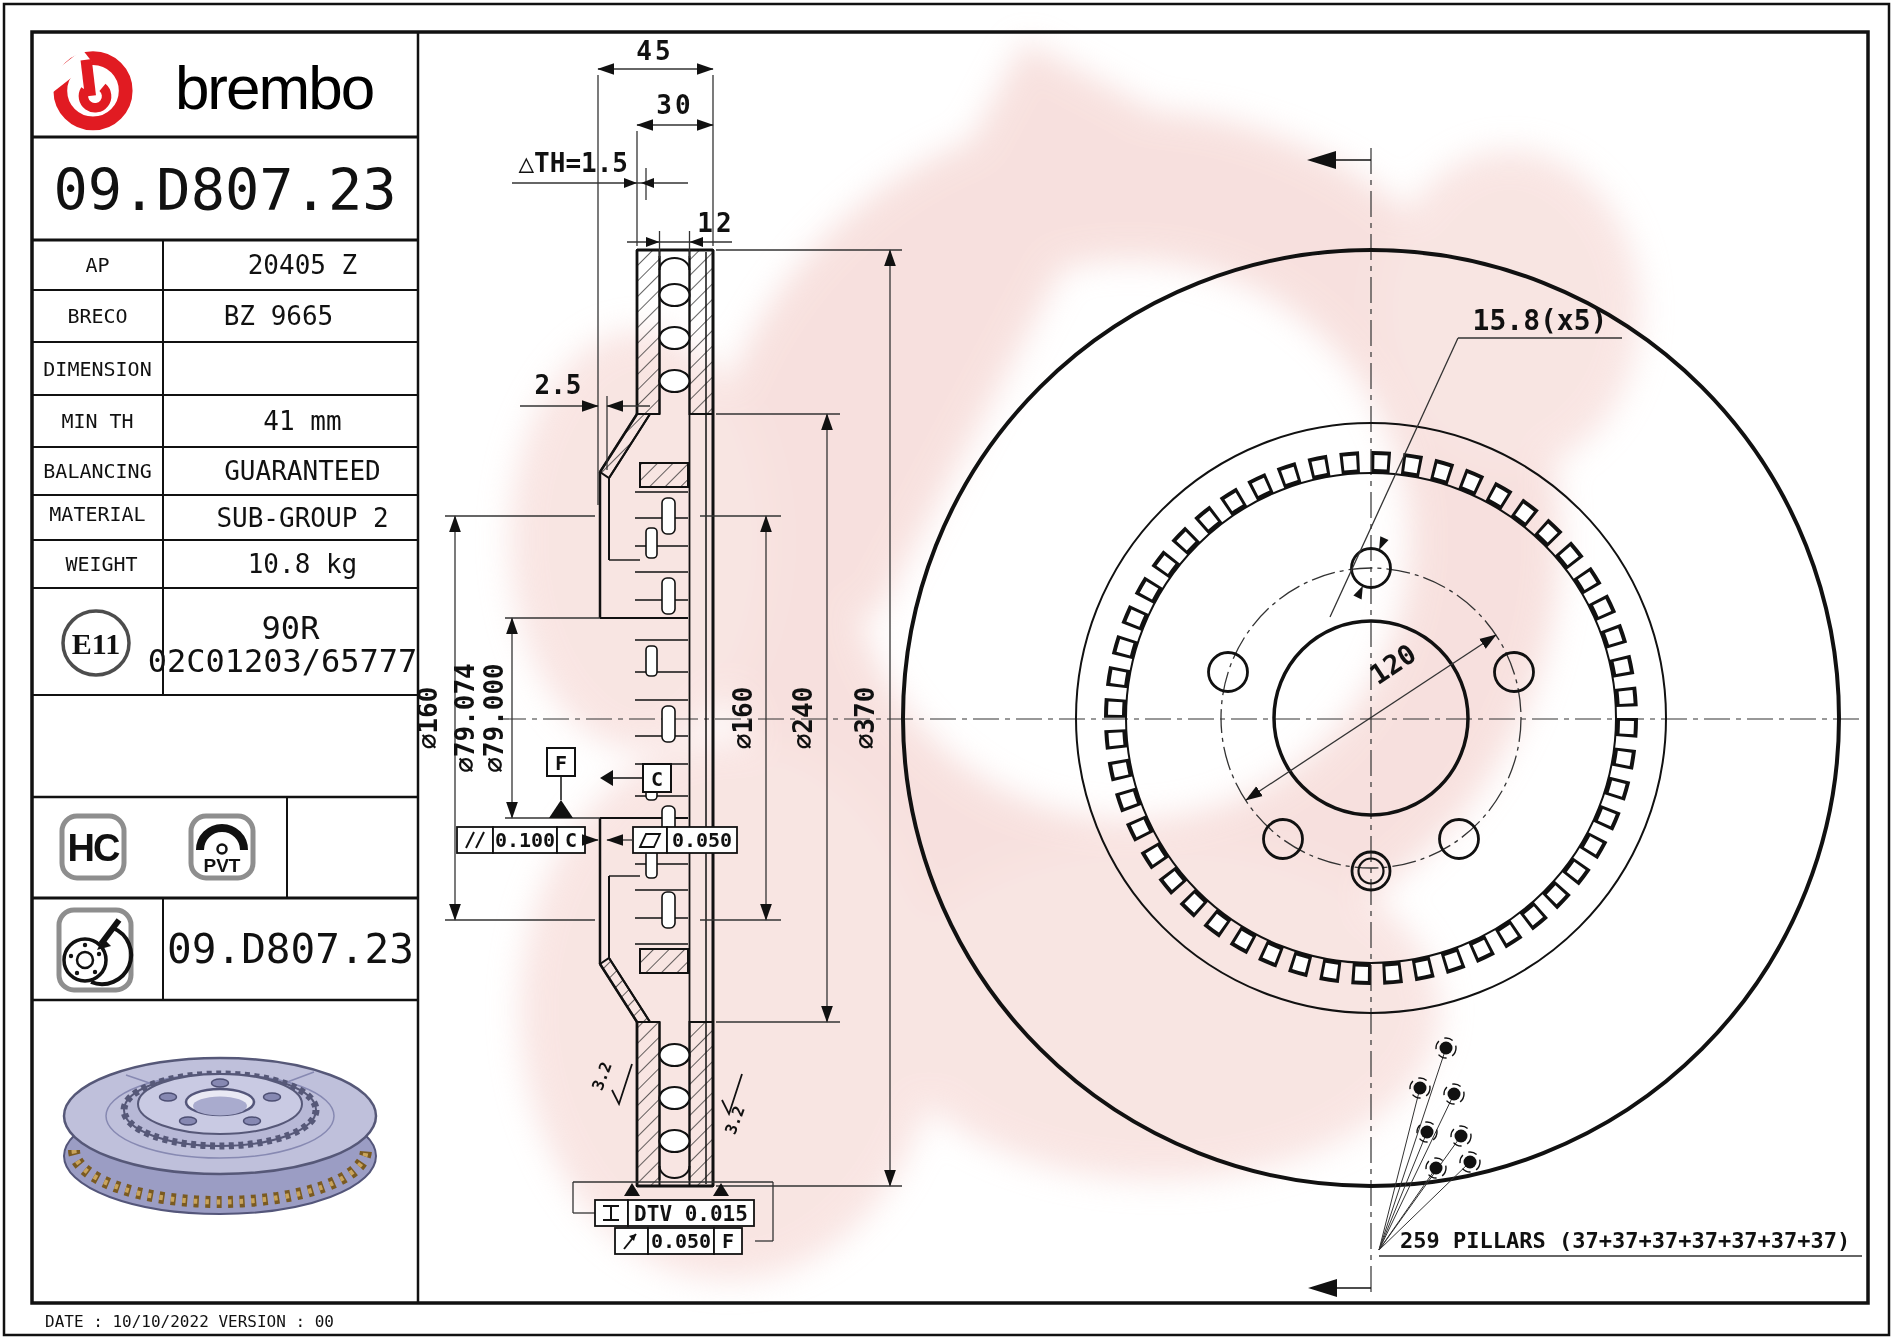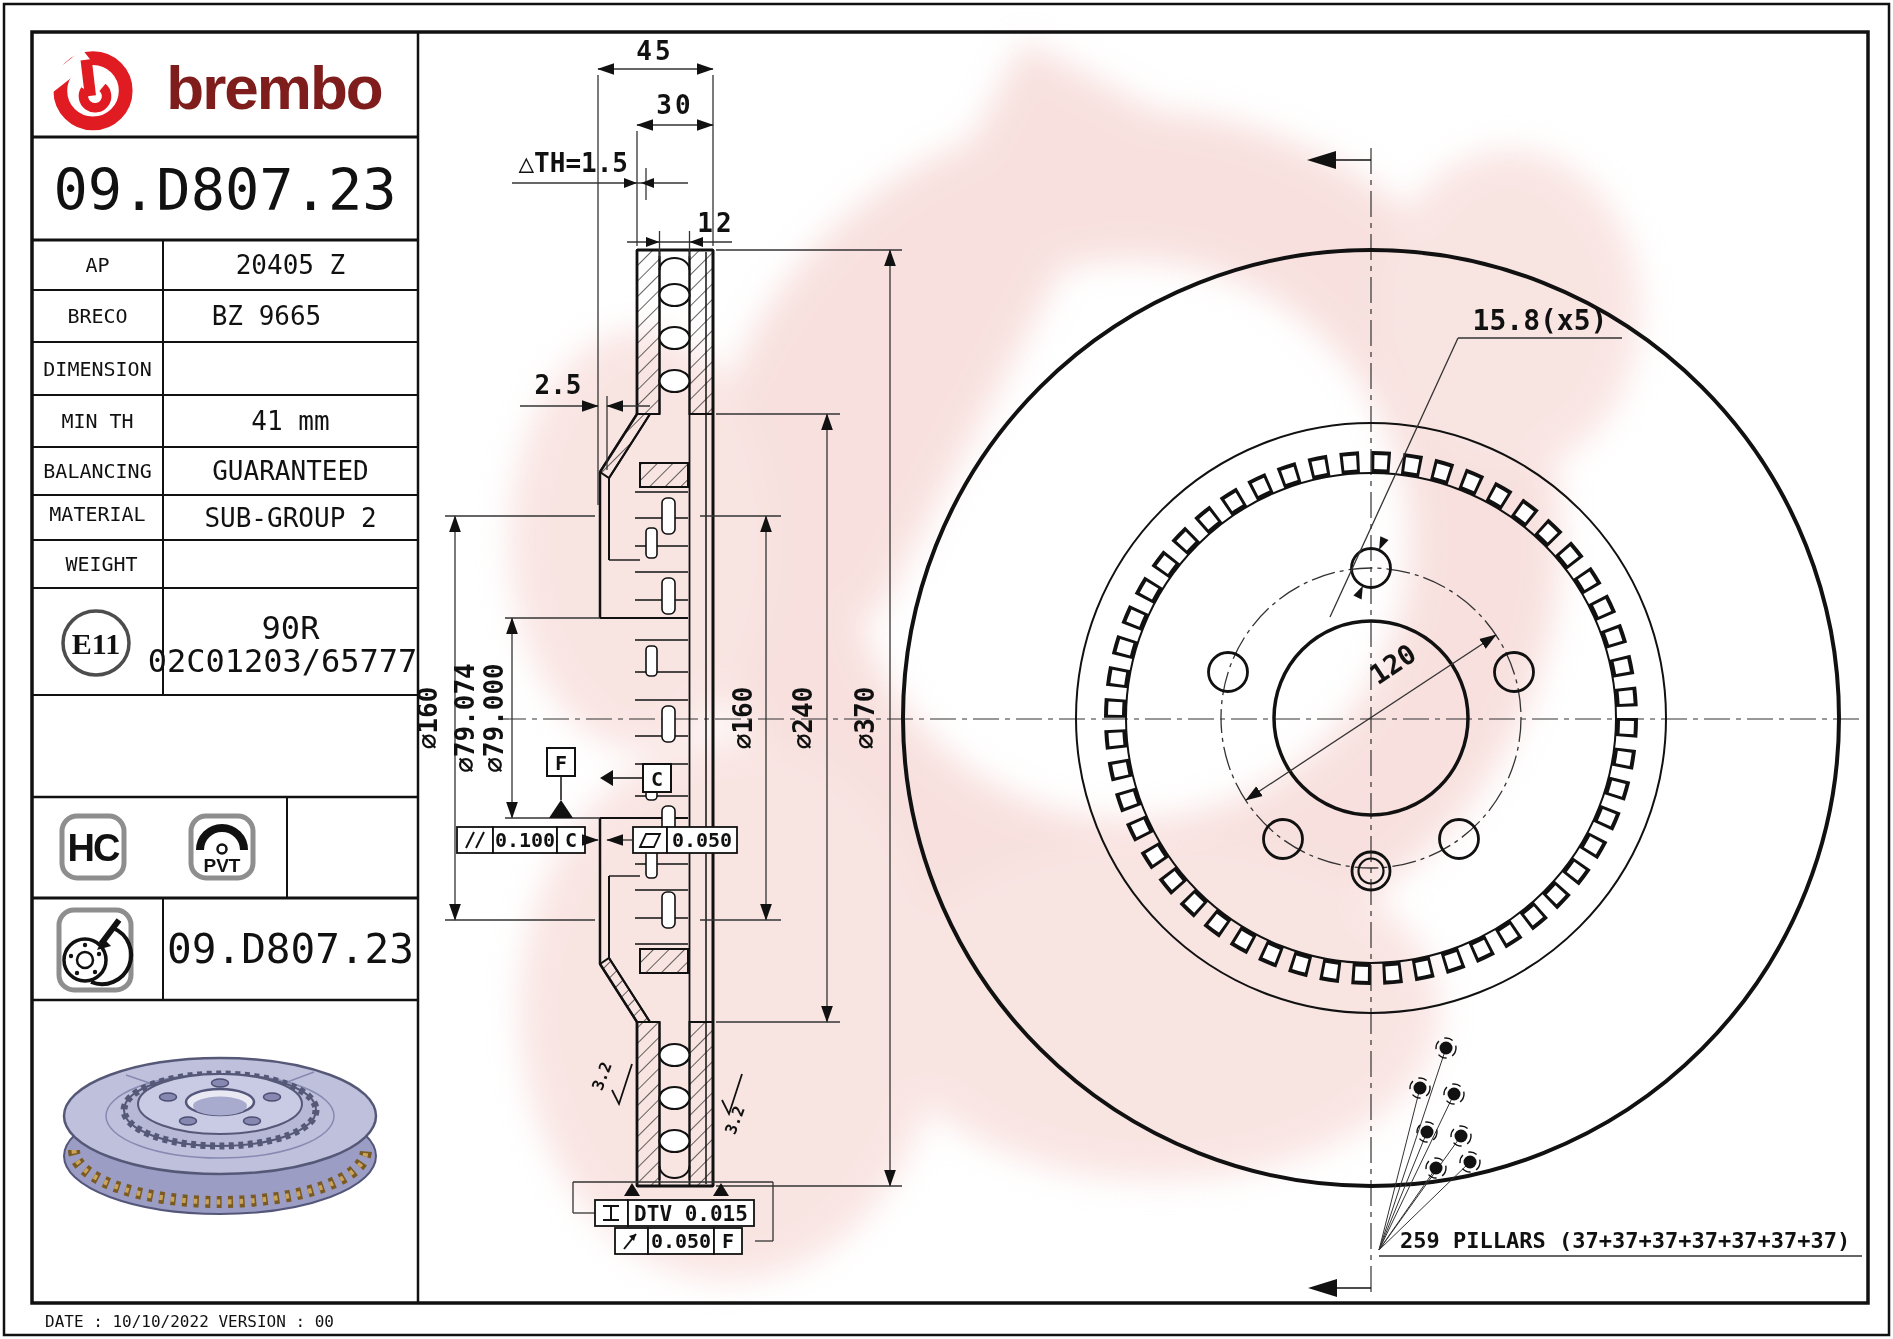--- a/index.html
+++ b/index.html
@@ -2,25 +2,25 @@
 <html><head>
 <meta charset="utf-8">
 <style>
   html,body{margin:0;padding:0;background:#e8e8e8;}
   .page{position:relative;width:1893px;height:1339px;background:#ffffff;overflow:hidden;
         font-family:"DejaVu Sans Mono", monospace;color:#111;}
   .abs{position:absolute;}
   .cellc{display:flex;align-items:center;justify-content:center;text-align:center;}
   .mono{font-family:"DejaVu Sans Mono", monospace;font-weight:400;white-space:pre;}
   .lbl{font-size:20px;}
-  .val{font-size:26px;}
+  .val{font-size:26px;margin-left:12px;}
   .pn-big{font-size:57px;letter-spacing:0px;}
   .pn-foot{font-size:41px;}
   .e11v{font-size:32px;text-align:right;}
-  .wordmark{font-family:"Liberation Sans", sans-serif;font-weight:700;color:#7f1d1d;
+  .wordmark{font-family:"Liberation Sans", sans-serif;font-weight:400;color:#000000;
             font-size:62px;letter-spacing:-2px;}
   .datebar{font-size:16px;}
   svg text{font-family:"DejaVu Sans Mono", monospace;font-weight:700;fill:#111;}
   text.t16{font-size:16px;} text.t20{font-size:20px;}
   text.t21{font-size:21px;} text.t22{font-size:22px;} text.t26{font-size:26px;}
   text.t27{font-size:27px;} text.t28{font-size:28px;}
   text.sp3{letter-spacing:3px;}
 </style>
 </head>
 <body>
@@ -371,20 +371,21 @@
   <div class="abs cellc mono lbl" style="left:32px;top:290px;width:131px;height:52px">BRECO</div>
   <div class="abs cellc mono val" style="left:163px;top:290px;width:207px;height:52px">BZ 9665</div>
   <div class="abs cellc mono lbl" style="left:32px;top:342px;width:131px;height:53px">DIMENSION</div>
   <div class="abs cellc mono lbl" style="left:32px;top:395px;width:131px;height:52px">MIN TH</div>
   <div class="abs cellc mono val" style="left:163px;top:395px;width:255px;height:52px">41 mm</div>
   <div class="abs cellc mono lbl" style="left:32px;top:447px;width:131px;height:48px">BALANCING</div>
   <div class="abs cellc mono val" style="left:163px;top:447px;width:255px;height:48px">GUARANTEED</div>
   <div class="abs cellc mono lbl" style="left:32px;top:495px;width:131px;height:37px">MATERIAL</div>
   <div class="abs cellc mono val" style="left:163px;top:495px;width:255px;height:45px">SUB-GROUP 2</div>
   <div class="abs cellc mono lbl" style="left:32px;top:540px;width:139px;height:48px">WEIGHT</div>
+  <div class="abs cellc mono val" style="left:163px;top:540px;width:255px;height:48px">10.8 kg</div>
 
   <svg class="abs" style="left:60px;top:608px" width="72" height="70" viewBox="0 0 72 70">
     <ellipse cx="36" cy="35" rx="33" ry="32" fill="none" stroke="#4d4d4d" stroke-width="3.5"></ellipse>
     <text x="36" y="46" text-anchor="middle" style="font-family:'Liberation Serif',serif;font-size:30px;font-weight:700">E11</text>
   </svg>
   <div class="abs cellc mono e11v" style="left:163px;top:612px;width:255px;height:32px">90R</div>
   <div class="abs cellc mono e11v" style="left:155px;top:645px;width:255px;height:32px">02C01203/65777</div>
 
   <svg class="abs" style="left:58px;top:812px" width="70" height="70" viewBox="0 0 70 70">
     <rect x="4" y="4" width="62" height="62" rx="15" fill="#fff" stroke="#8e8e8e" stroke-width="5"></rect>

